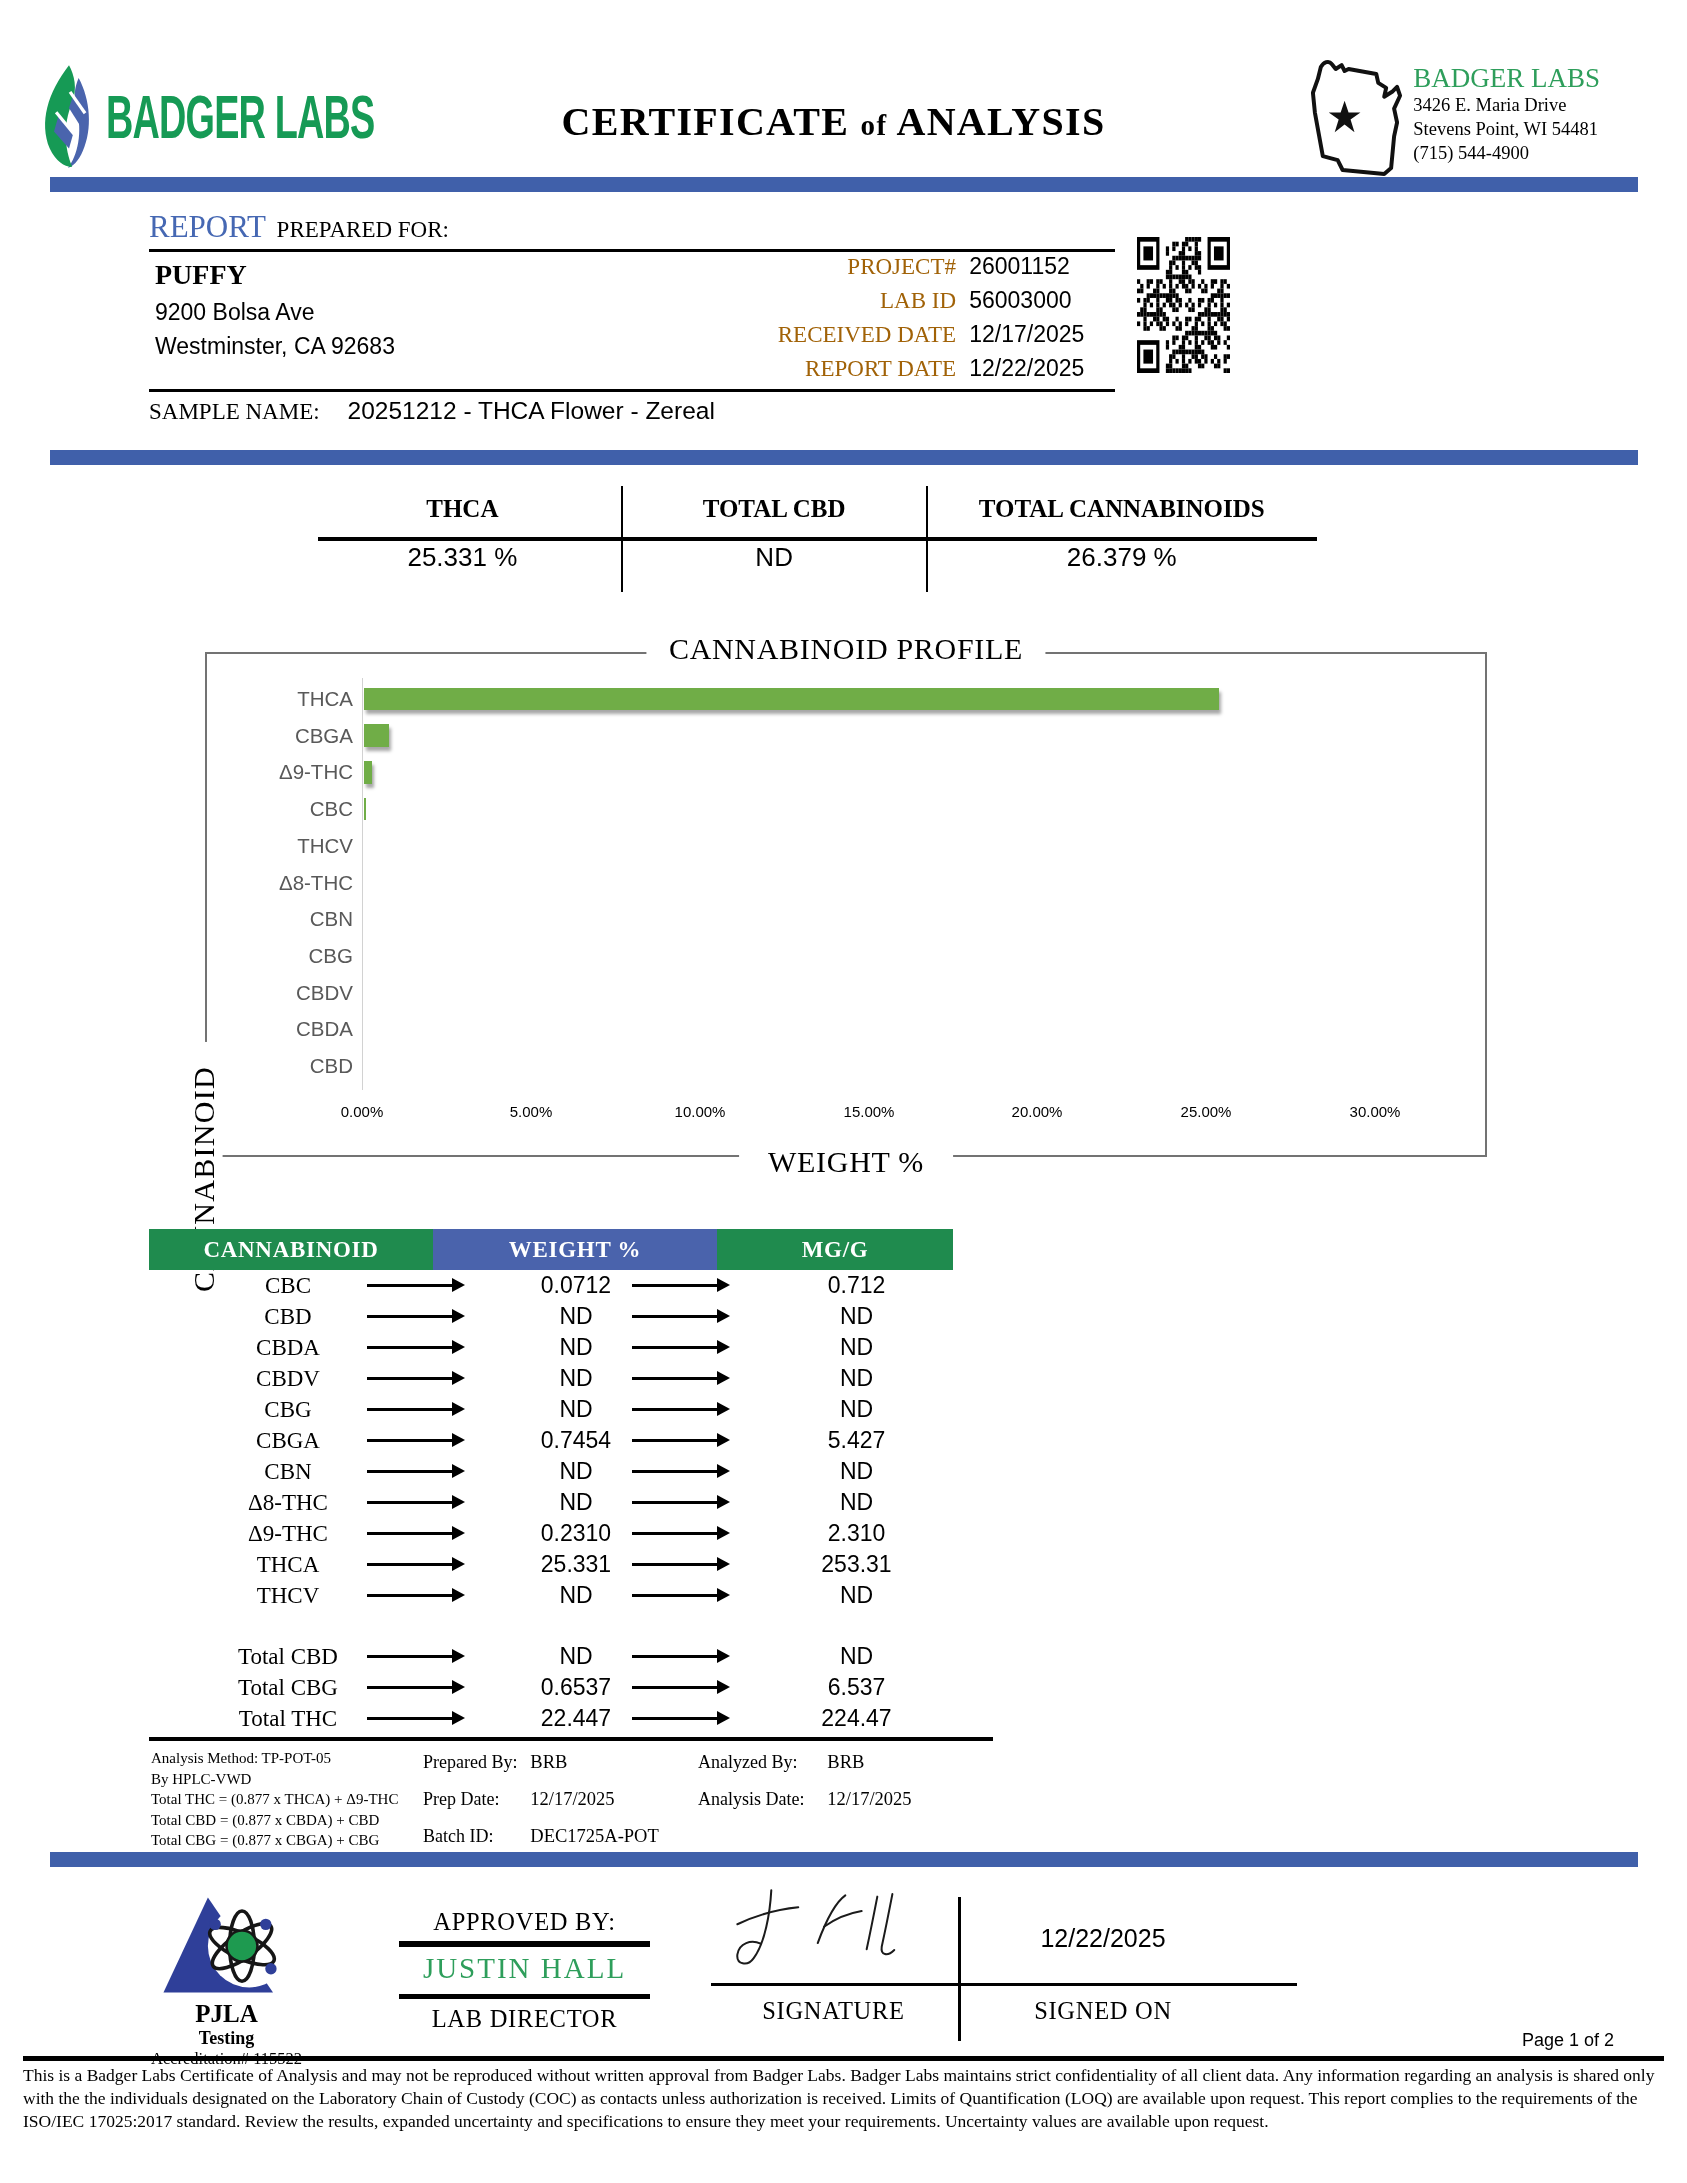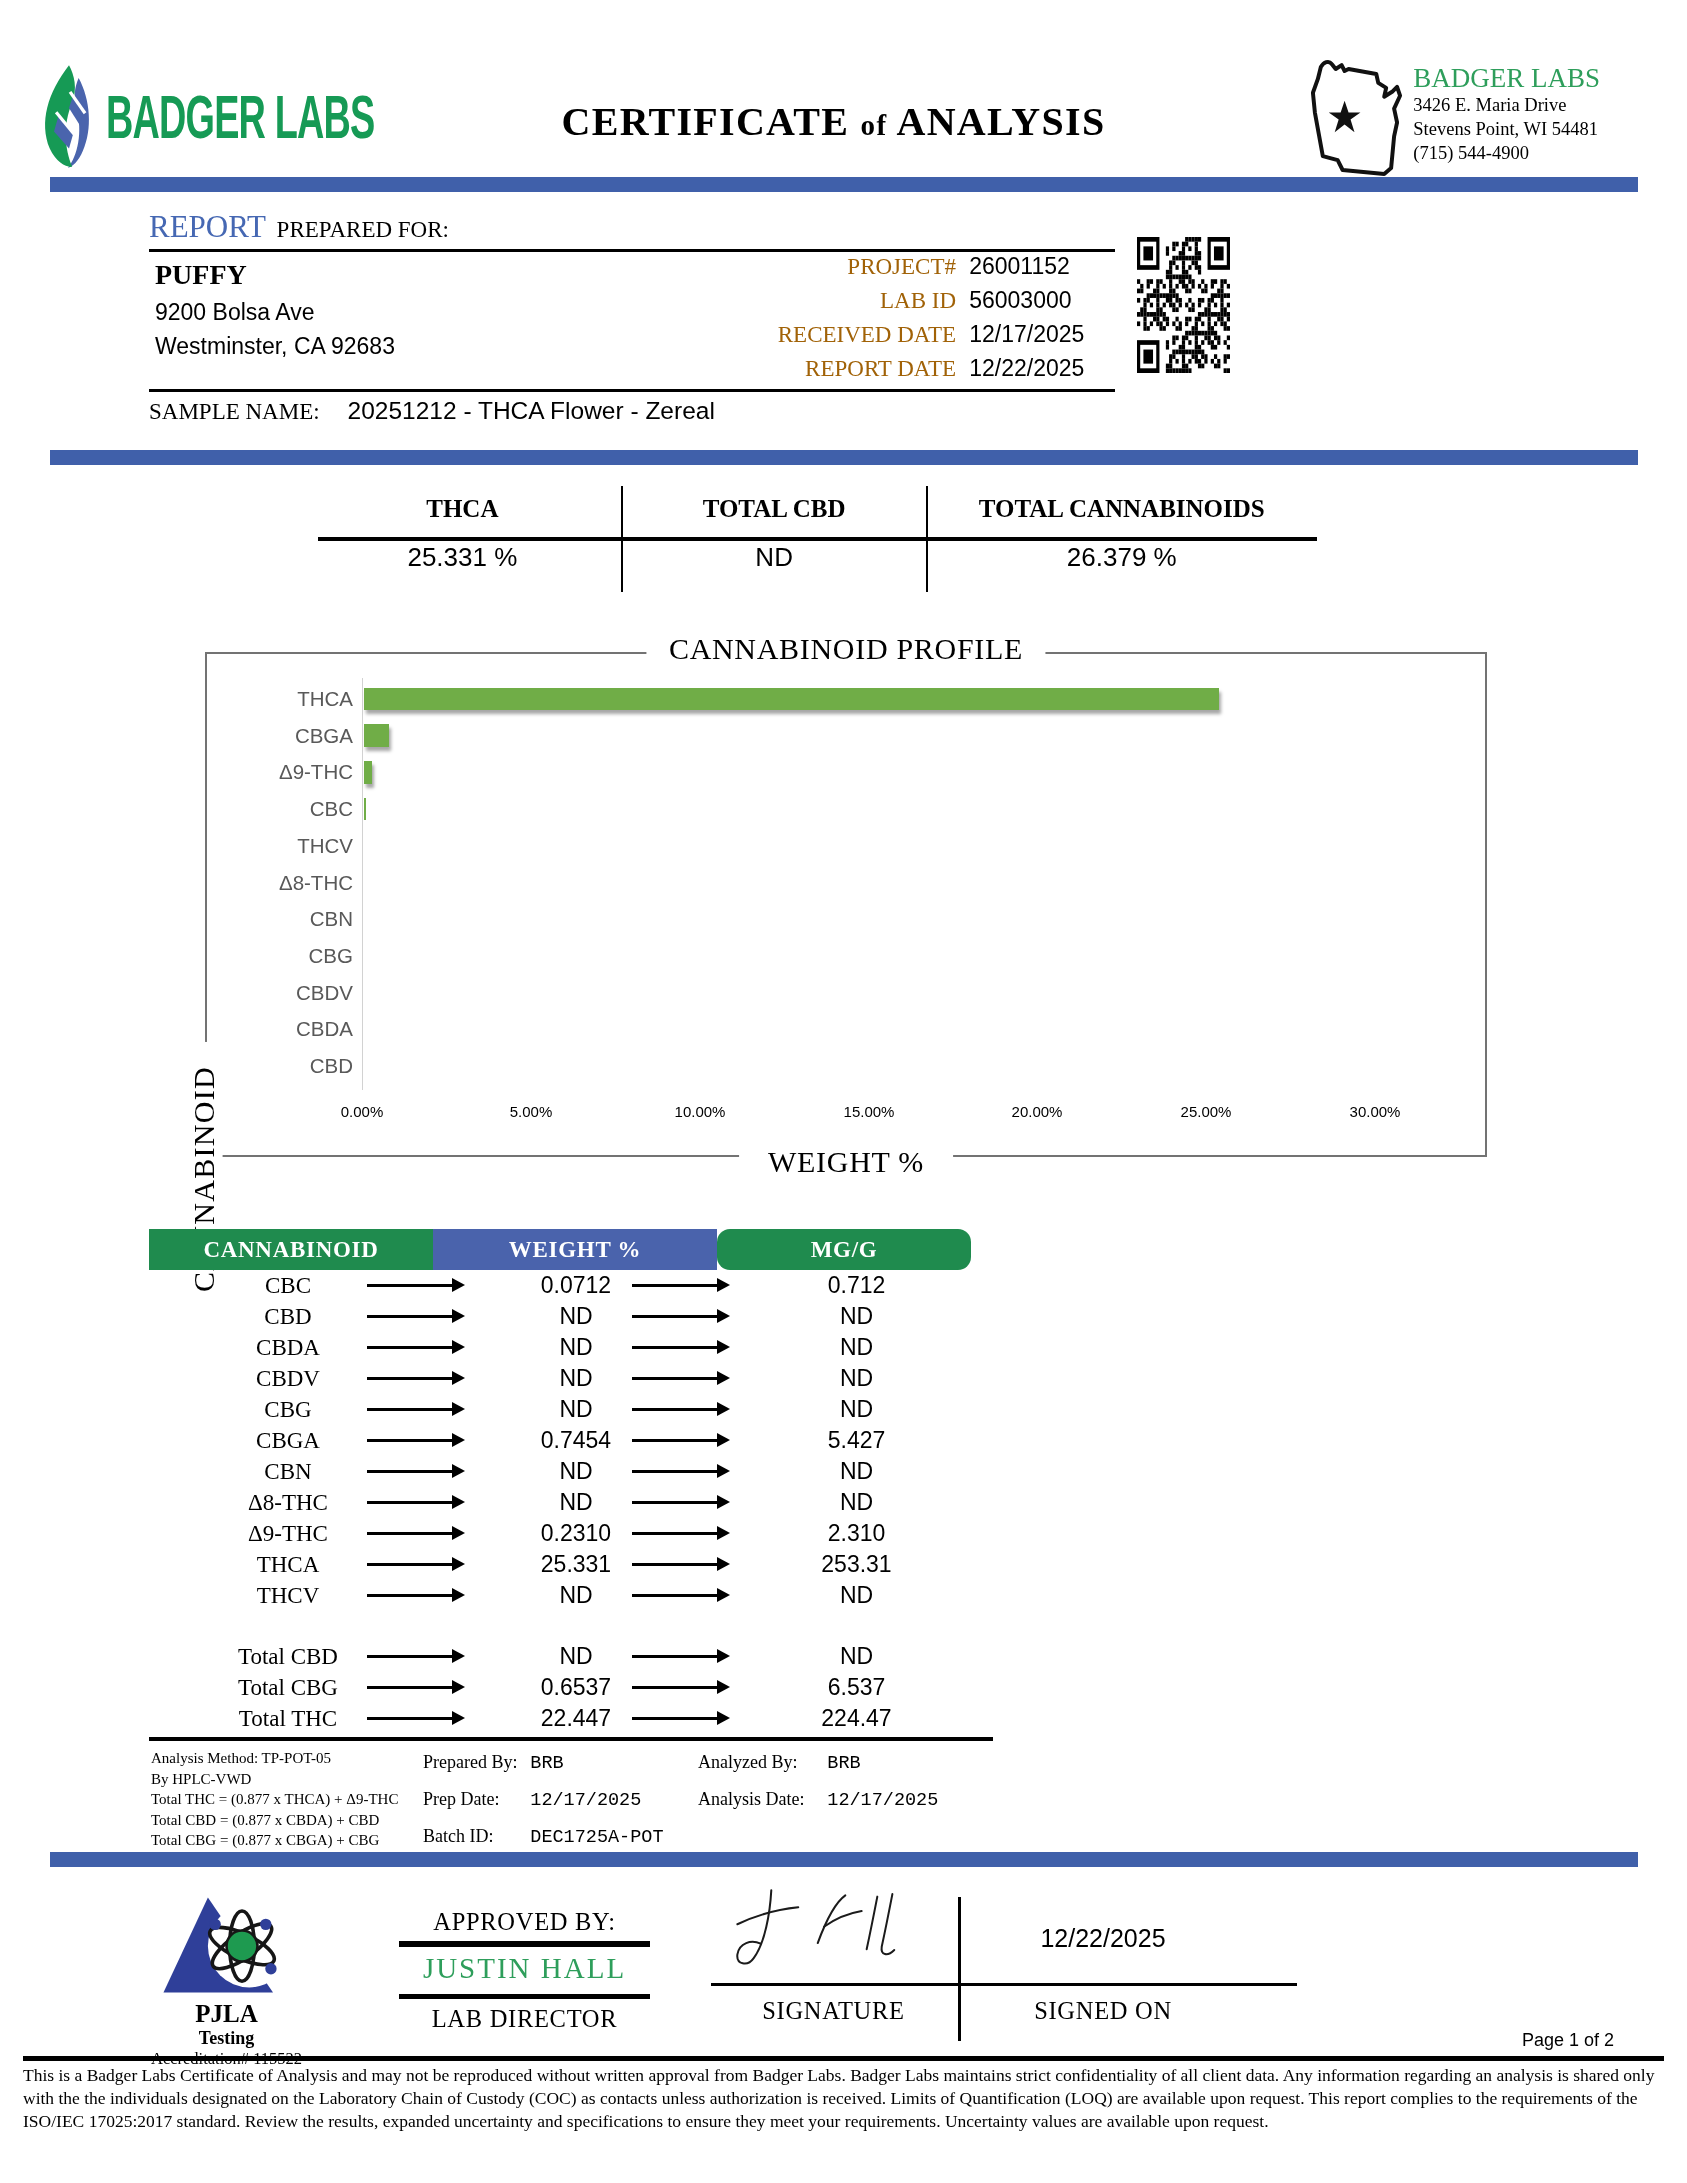--- a/index.html
+++ b/index.html
@@ -88,21 +88,21 @@
   .arrow1{left:218px;width:98px;}
   .arrow2{left:483px;width:98px;}
   .t-gap{height:30px;}
   .ctable-rule{width:844px;height:4px;background:#000;margin-top:2.6px;}
 
   
   .methods-left{left:151px;top:1748px;font-size:15px;line-height:20.5px;}
   .m-col{top:1752px;}
   .m-row{height:37px;display:flex;align-items:baseline;}
   .m-label{font-size:18px;}
-  .m-value{font-family:Liberation Mono, monospace;font-size:18.5px;margin-left:9.3px;}
+  .m-value{font-family:Liberation Serif, serif;font-size:18.5px;margin-left:9.3px;}
   .m-mid{left:423px;}
   .m-mid .m-label{width:98px;}
   .m-right{left:698px;}
   .m-right .m-label{width:120px;}
 
   
   .pjla{left:149px;top:1891px;width:155px;text-align:center;}
   .pjla-name{font-weight:bold;font-size:25px;margin-top:1.3px;}
   .pjla-sub{font-weight:bold;font-size:18px;}
   .pjla-acc{font-size:16.5px;white-space:nowrap;}
@@ -577,21 +577,21 @@
         <span class="chart-tick" style="left: 830px;">20.00%</span>
         <span class="chart-tick" style="left: 999px;">25.00%</span>
         <span class="chart-tick" style="left: 1168px;">30.00%</span>
       </div>
   </div>
 
   <div class="abs ctable">
     <div class="ctable-head">
       <div class="h-green" style="width:284px;">CANNABINOID</div>
       <div class="h-blue" style="width:284px;">WEIGHT %</div>
-      <div class="h-green" style="width:254px;border-radius:13px;">MG/G</div>
+      <div class="h-green" style="width:236px;">MG/G</div>
     </div>
     <div id="main-rows">
         <div class="t-row">
           <div class="t-label">CBC</div>
           <div class="arrow arrow1"></div>
           <div class="t-val t-val1">0.0712</div>
           <div class="arrow arrow2"></div>
           <div class="t-val t-val2">0.712</div>
         </div>
         <div class="t-row">

